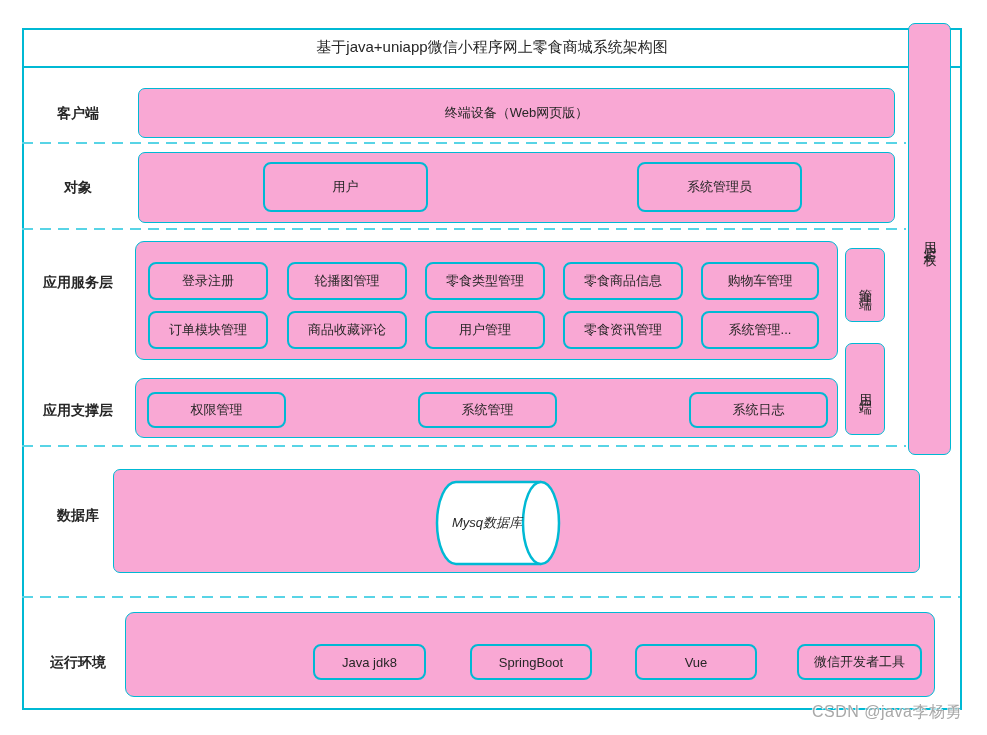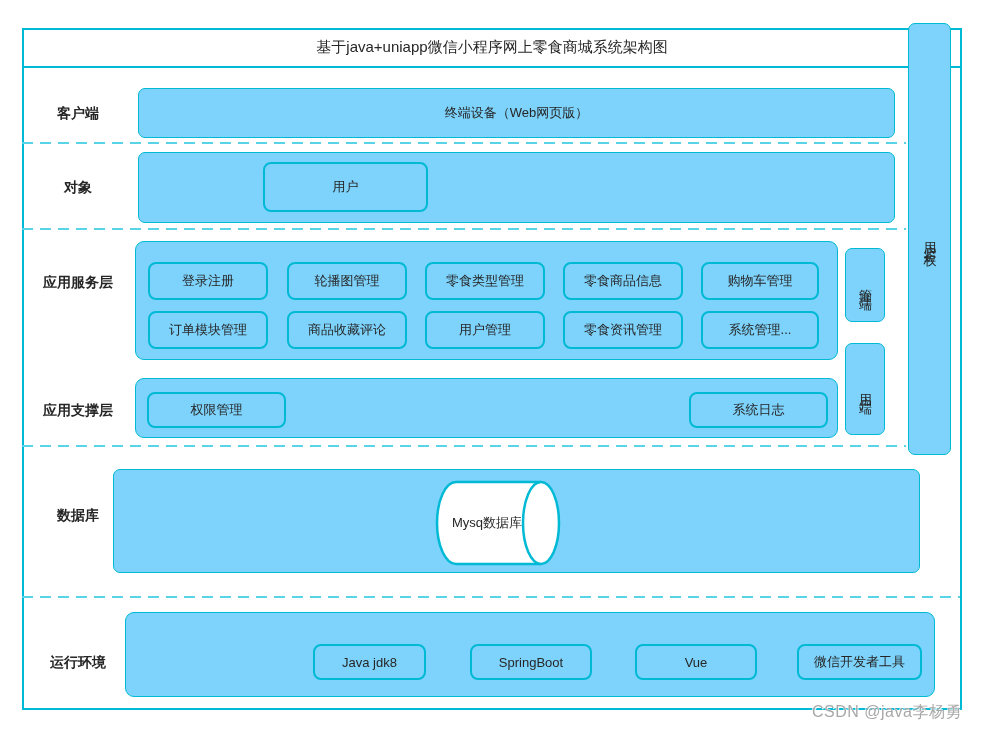--- a/index.html
+++ b/index.html
@@ -17,30 +17,30 @@
             display:flex;align-items:center;justify-content:center;
             font-size:15px;color:var(--ink);}
   .titleline{position:absolute;left:22px;top:66px;width:940px;height:2px;background:var(--accent);}
 
   .dash{position:absolute;height:2px;
         background:repeating-linear-gradient(90deg,var(--dash) 0 11px,transparent 11px 18px);}
 
   .rowlabel{position:absolute;left:28px;width:100px;text-align:center;
             font-weight:bold;font-size:14px;color:var(--ink);line-height:22px;}
 
-  .box{position:absolute;box-sizing:border-box;background:#7dd3fc;
+  .box{position:absolute;box-sizing:border-box;background:#f9a8d4;
        border:1.5px solid var(--accent);border-radius:7px;
        display:flex;align-items:center;justify-content:center;
        font-size:13px;color:var(--ink);text-align:center;}
   .thin{border-width:1.5px;}
   .cell{border-width:2px;border-radius:8px;}
   .objcell{border-width:2px;border-radius:8px;}
   .vbox{writing-mode:vertical-rl;text-orientation:upright;letter-spacing:4px;font-size:13px;}
 
-  .cylwrap{position:absolute;left:425px;top:480px;width:137px;height:86px;}
+  .cylwrap{position:absolute;left:425px;top:480px;width:137px;height:86px;font-style:italic;}
   .cyllabel{position:absolute;left:0;top:0;width:124px;height:86px;
             display:flex;align-items:center;justify-content:center;font-size:13px;color:var(--ink);}
 
   .watermark{position:absolute;left:812px;top:702px;font-size:16px;letter-spacing:0.5px;
              color:#a8a8a8;text-shadow:1px 1px 0 rgba(255,255,255,.9),-1px -1px 0 rgba(255,255,255,.7);}
 </style>
 </head>
 <body>
 
 <div class="stage">
@@ -58,35 +58,37 @@
   <div class="rowlabel" style="top:176px;">对象</div>
   <div class="rowlabel" style="top:271px;">应用服务层</div>
   <div class="rowlabel" style="top:399px;">应用支撑层</div>
   <div class="rowlabel" style="top:504px;">数据库</div>
   <div class="rowlabel" style="top:651px;">运行环境</div>
 
   <div class="box thin" style="left:138px;top:88px;width:757px;height:50px;">终端设备（Web网页版）</div>
 
   <div class="box thin" style="left:138px;top:152px;width:757px;height:71px;"></div>
   <div class="box objcell" style="left:263px;top:162px;width:165px;height:50px;">用户</div>
+  <div class="box objcell" style="left:637px;top:162px;width:165px;height:50px;">系统管理员</div>
 
   <div class="box thin" style="left:135px;top:241px;width:703px;height:119px;border-radius:9px;"></div>
   <div class="box cell" style="left:148px;top:262px;width:120px;height:38px;">登录注册</div>
   <div class="box cell" style="left:287px;top:262px;width:120px;height:38px;">轮播图管理</div>
   <div class="box cell" style="left:425px;top:262px;width:120px;height:38px;">零食类型管理</div>
   <div class="box cell" style="left:563px;top:262px;width:120px;height:38px;">零食商品信息</div>
   <div class="box cell" style="left:701px;top:262px;width:118px;height:38px;">购物车管理</div>
   <div class="box cell" style="left:148px;top:311px;width:120px;height:38px;">订单模块管理</div>
   <div class="box cell" style="left:287px;top:311px;width:120px;height:38px;">商品收藏评论</div>
   <div class="box cell" style="left:425px;top:311px;width:120px;height:38px;">用户管理</div>
   <div class="box cell" style="left:563px;top:311px;width:120px;height:38px;">零食资讯管理</div>
   <div class="box cell" style="left:701px;top:311px;width:118px;height:38px;">系统管理...</div>
 
   <div class="box thin" style="left:135px;top:378px;width:703px;height:60px;border-radius:9px;"></div>
   <div class="box cell" style="left:147px;top:392px;width:139px;height:36px;">权限管理</div>
+  <div class="box cell" style="left:418px;top:392px;width:139px;height:36px;">系统管理</div>
   <div class="box cell" style="left:689px;top:392px;width:139px;height:36px;">系统日志</div>
 
   <div class="box vbox" style="left:845px;top:248px;width:40px;height:74px;">管理端</div>
   <div class="box vbox" style="left:845px;top:343px;width:40px;height:92px;">用户端</div>
   <div class="box vbox" style="left:908px;top:23px;width:43px;height:432px;">用户鉴权</div>
 
   <div class="box thin" style="left:113px;top:469px;width:807px;height:104px;"></div>
   <div class="cylwrap">
     <svg width="137" height="86" viewBox="0 0 137 86">
       <path d="M116 2 L31 2 A 19 41 0 0 0 31 84 L116 84" fill="#ffffff" stroke="#00b9d4" stroke-width="2.5"></path>

